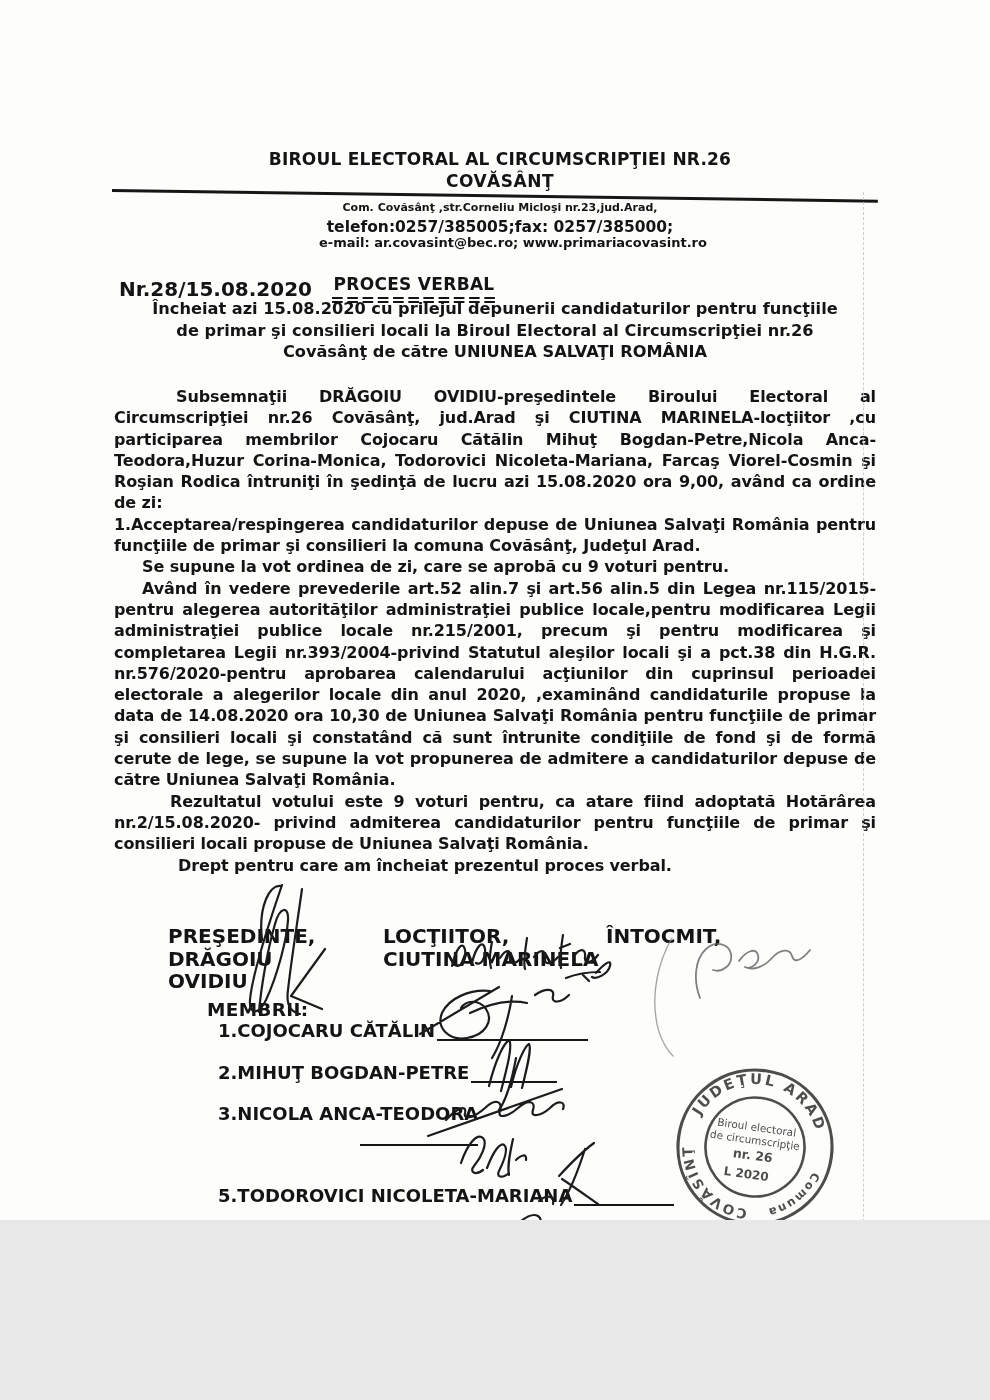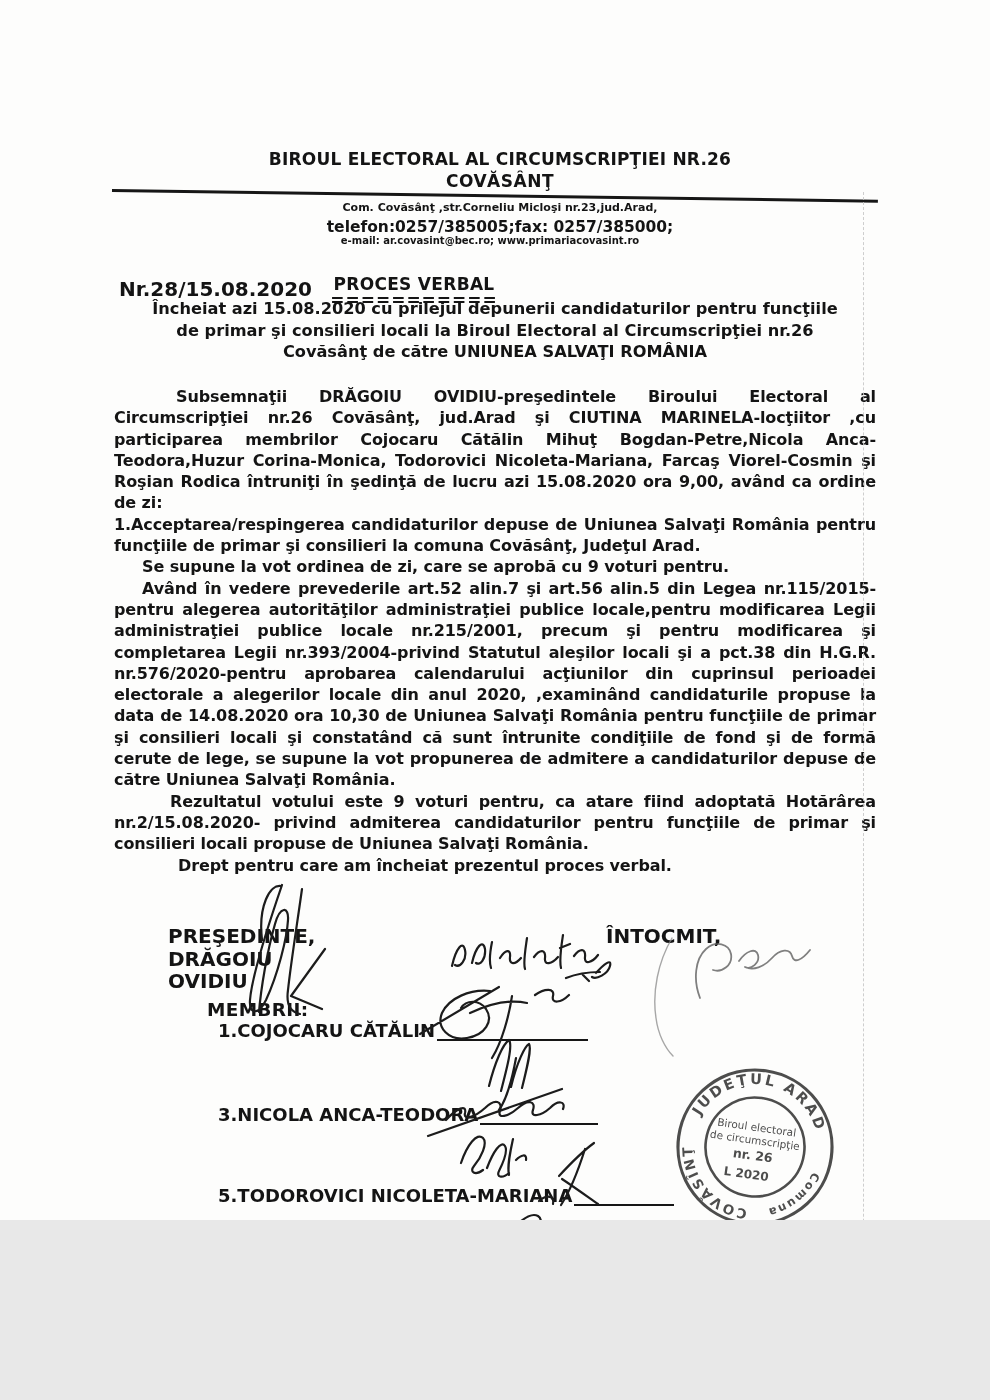--- a/index.html
+++ b/index.html
@@ -15,21 +15,21 @@
   }
   .abs{position:absolute;}
   .center{text-align:center;}
   
   .org1{left:115px;top:149px;width:770px;font-size:17px;letter-spacing:.2px;}
   .org2{left:115px;top:171px;width:770px;font-size:17px;letter-spacing:.5px;}
   .divider{left:112px;top:189px;width:766px;height:3.4px;background:#161616;
            transform:rotate(0.8deg);transform-origin:left top;}
   .addr1{left:115px;top:201px;width:770px;font-size:11px;}
   .addr2{left:115px;top:218px;width:770px;font-size:15.5px;}
-  .addr3{left:105px;top:235px;width:770px;font-size:10px;}
+  .addr3{left:128px;top:235px;width:770px;font-size:13px;}
   .docnum{left:119px;top:245px;font-size:20px;margin-top:32px;}
   
   .title{left:289px;top:274px;width:250px;font-size:17px;letter-spacing:.3px;}
   .title-eq{left:289px;top:290px;width:250px;font-size:17px;letter-spacing:1px;}
   
   .intro{left:150px;top:298px;width:690px;font-size:16.2px;line-height:21.5px;text-align:center;}
   
   .bodytext{left:114px;top:386px;width:762px;font-size:16px;line-height:21.3px;}
   .bodytext p{margin:0;text-align:justify;letter-spacing:-0.1px;}
   .p-indent-lg{text-indent:62px;}
@@ -38,21 +38,21 @@
   .p-indent-xxl{text-indent:64px;}
   
   .sig-col{top:925px;font-size:20px;line-height:22.5px;text-align:left;}
   .sig-pres{left:168px;width:190px;}
   .sig-loc{left:383px;width:218px;}
   .sig-int{left:606px;width:258px;}
   
   .members-heading{left:207px;top:999px;font-size:18.5px;letter-spacing:.3px;}
   .member-row{left:218px;display:flex;align-items:flex-end;font-size:18px;white-space:nowrap;}
   .member-row .sig-line{display:inline-block;border-bottom:2.6px solid #161616;height:20px;margin-left:2px;}
-  .r1{top:1019px;} .r2{top:1061px;} .r3{top:1103px;} .r4{top:1141px;}
+  .r1{top:1019px;} .r2{top:1061px;} .r3{top:1103px;flex-direction:column;} .r4{top:1141px;}
   .r5{top:1184px;} .r6{top:1224px;align-items:center;} .r7{top:1265px;flex-direction:column;}
   
   .edge-line{left:863px;top:192px;height:1200px;width:0;border-left:1px dashed #c6c6c6;opacity:.85;}
   
   .overlay{left:0;top:0;pointer-events:none;}
   .stamp{left:650px;top:1042px;pointer-events:none;}
 </style>
 </head>
 <body>
 
@@ -77,29 +77,37 @@
     <p class="p-indent-md">Se supune la vot ordinea de zi, care se aprobă cu 9 voturi pentru.</p>
     <p class="p-indent-md">Având în vedere prevederile art.52  alin.7 şi art.56 alin.5 din Legea nr.115/2015-pentru alegerea autorităţilor administraţiei publice locale,pentru modificarea Legii administraţiei publice locale nr.215/2001, precum şi pentru modificarea şi completarea Legii nr.393/2004-privind Statutul aleşilor locali şi a pct.38 din H.G.R. nr.576/2020-pentru aprobarea calendarului acţiunilor din cuprinsul perioadei electorale a alegerilor locale din anul  2020, ,examinând candidaturile propuse la data de 14.08.2020  ora 10,30 de Uniunea Salvaţi România pentru funcţiile de primar şi consilieri locali şi constatând că sunt întrunite condiţiile de fond şi de formă cerute de lege, se supune la vot propunerea de admitere a candidaturilor depuse de către Uniunea Salvaţi România.</p>
     <p class="p-indent-xl">Rezultatul votului este 9 voturi pentru, ca atare fiind adoptată Hotărârea nr.2/15.08.2020- privind admiterea candidaturilor pentru funcţiile de primar şi consilieri locali propuse de Uniunea Salvaţi România.</p>
     <p class="p-indent-xxl">Drept pentru care am încheiat prezentul proces verbal.</p>
   </div>
 
   <div class="abs sig-col sig-pres">
     <div>PREŞEDINTE,</div>
     <div>DRĂGOIU OVIDIU</div>
   </div>
+  <div class="abs sig-col sig-loc">
+    <div>LOCŢIITOR,</div>
+    <div>CIUTINA MARINELA</div>
+  </div>
   <div class="abs sig-col sig-int">
     <div>ÎNTOCMIT,</div>
   </div>
 
   <div class="abs members-heading">MEMBRII:</div>
 
   <div class="abs member-row r1">
     <span>1.COJOCARU CĂTĂLIN</span>
     <span class="sig-line" style="width:151px"></span>
+  </div>
+  <div class="abs member-row r2">
+    <span>2.MIHUŢ BOGDAN-PETRE</span>
+    <span class="sig-line" style="width:86px"></span>
   </div>
   <div class="abs member-row r3">
     <span>3.NICOLA ANCA-TEODORA</span>
     <span class="sig-line" style="width:118px"></span>
   </div>
   <div class="abs member-row r5">
     <span>5.TODOROVICI NICOLETA-MARIANA</span>
     <span class="sig-line" style="width:100px"></span>
   </div>
   <div class="abs member-row r6">

